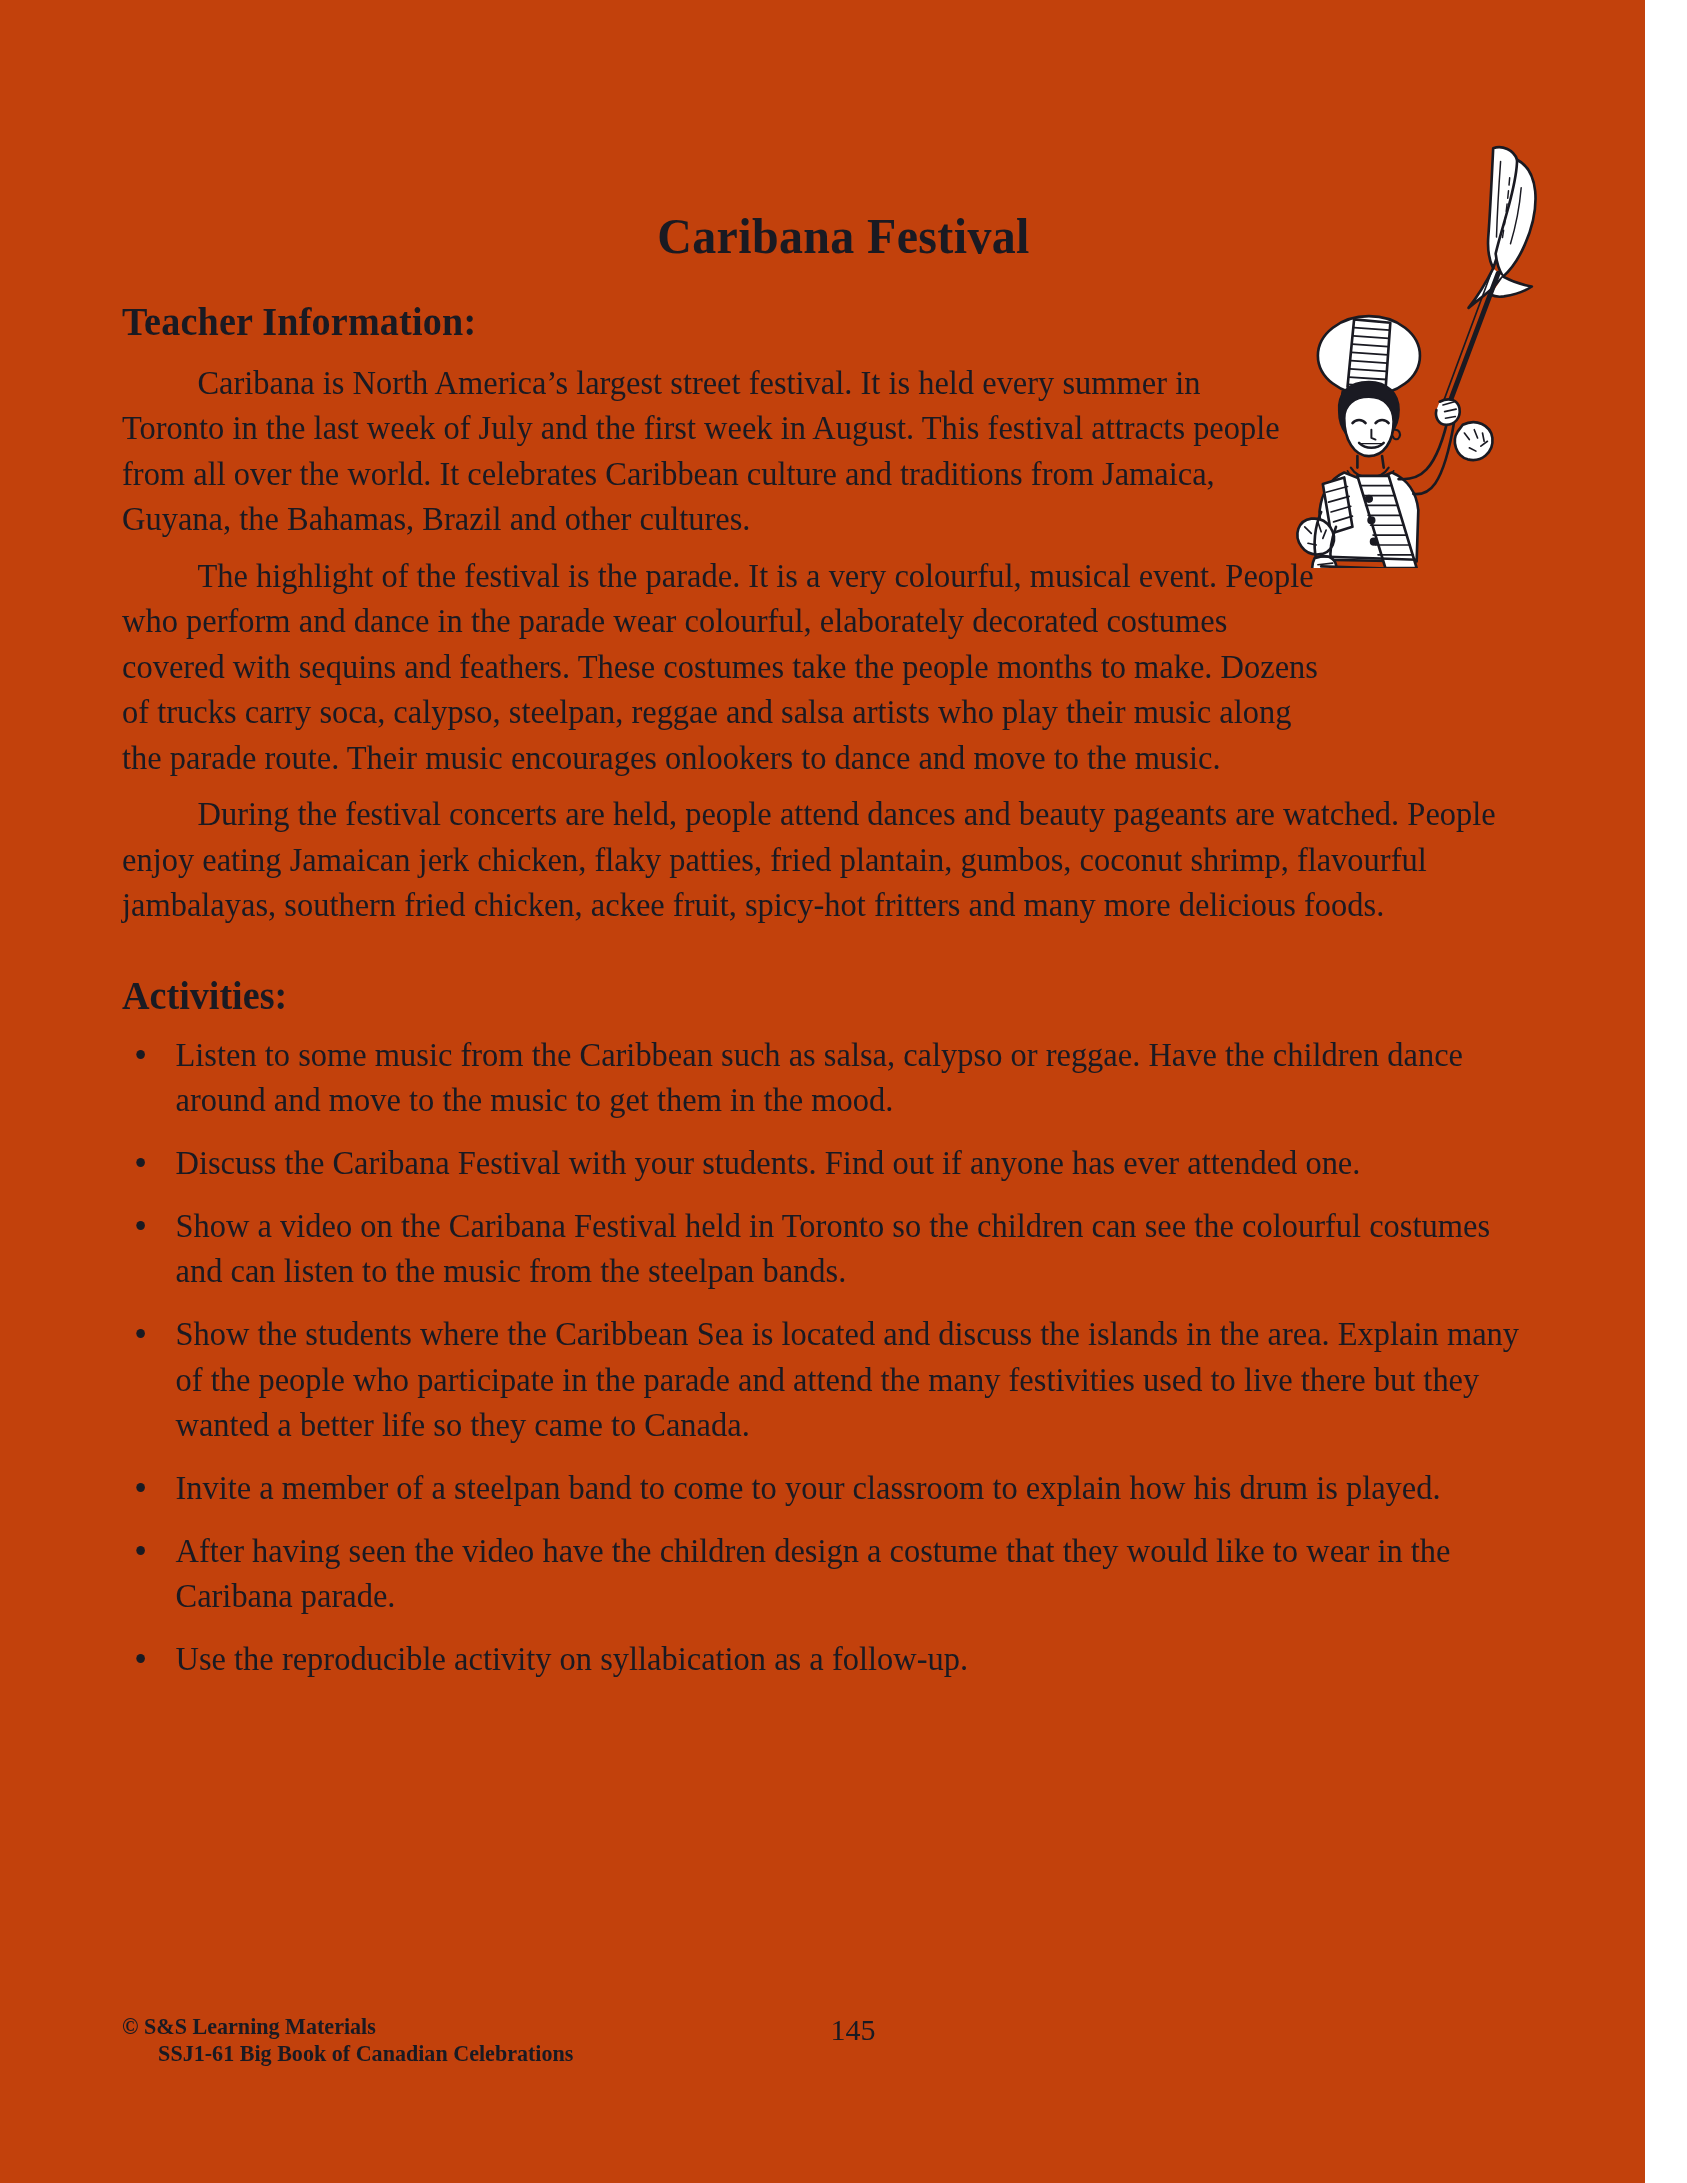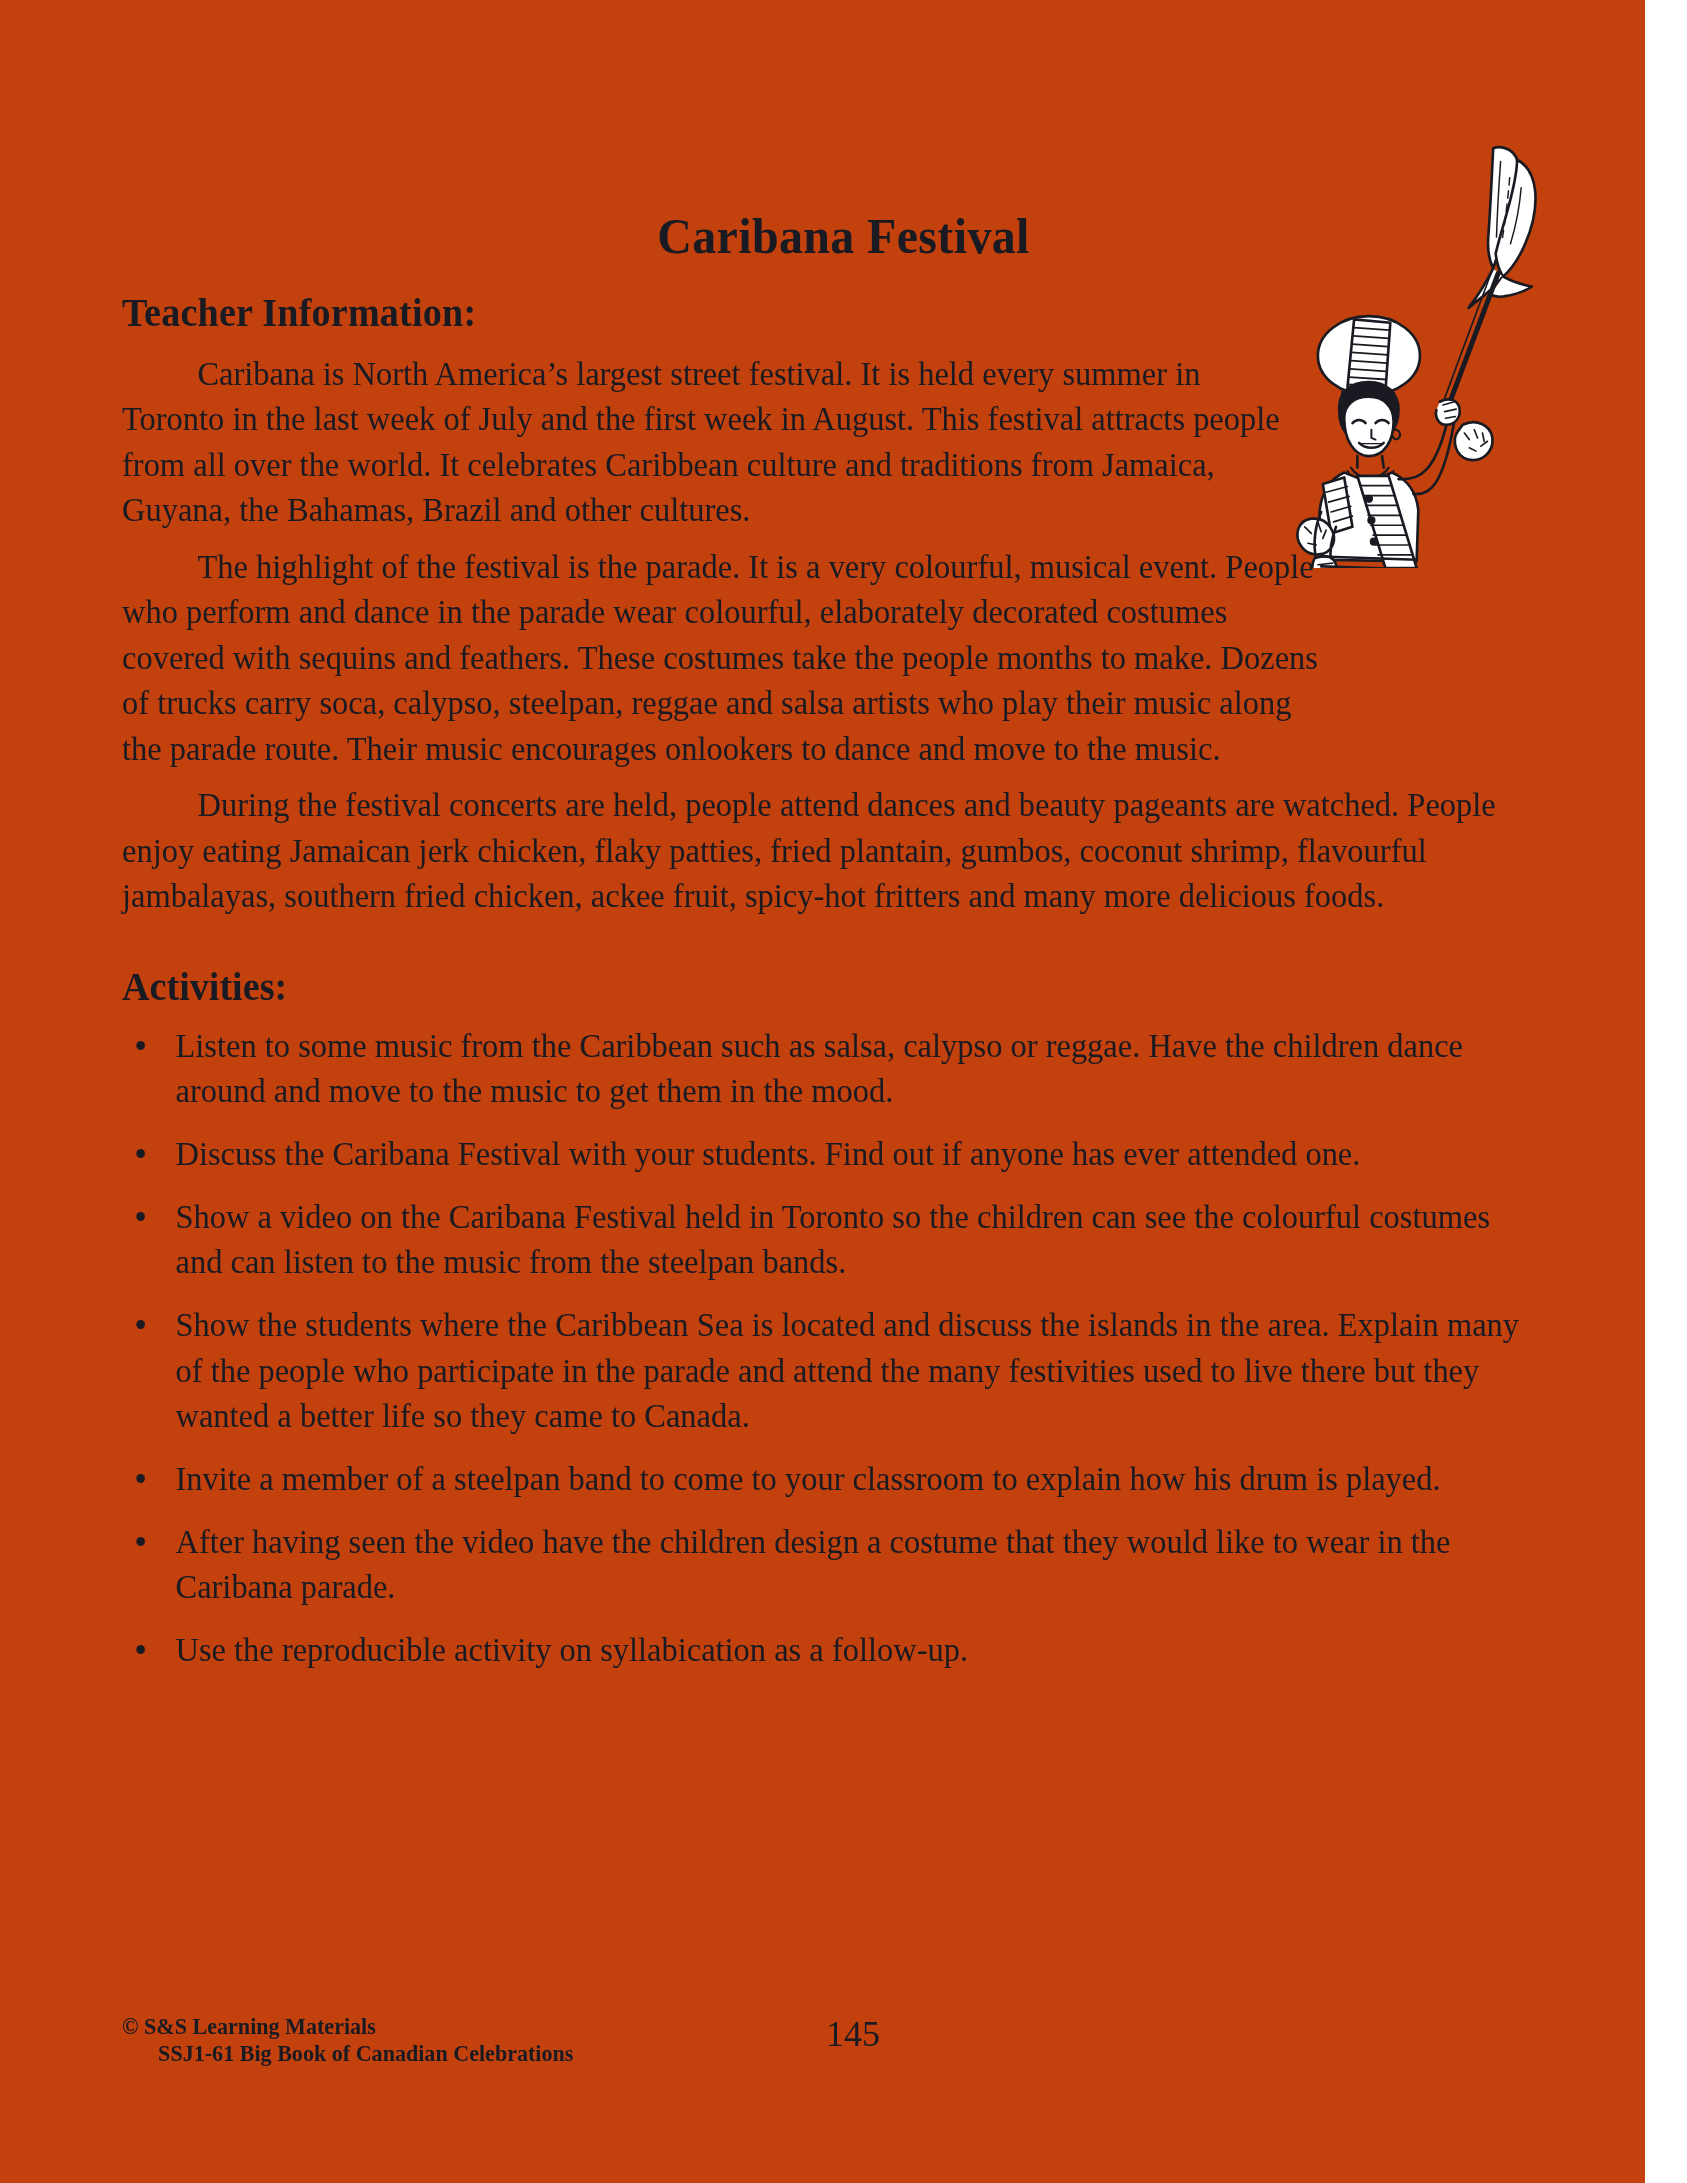--- a/index.html
+++ b/index.html
@@ -29,21 +29,21 @@
     font-weight: bold;
     letter-spacing: 0.4px;
     transform: scaleX(0.94);
     transform-origin: center top;
   }
 
   
   .content {
     position: absolute;
     left: 122px;
-    top: 288px;
+    top: 297px;
     width: 1442px;
   }
 
   .section-heading {
     font-size: 41px;
     font-weight: bold;
     margin: 0 0 15px 0;
     transform: scaleX(0.93);
     transform-origin: left center;
     letter-spacing: 0.2px;
@@ -119,21 +119,21 @@
     font-size: 24px;
     font-weight: bold;
     flex-direction: column;
   }
   .footer .left  { transform: scaleX(0.92); transform-origin: left center; white-space: nowrap; }
   .footer .right { transform: scaleX(0.92); transform-origin: right center; white-space: nowrap; }
   .footer .center {
     position: absolute;
     left: 12px; right: 0;
     text-align: center;
-    font-size: 36px;
+    font-size: 30px;
     font-weight: normal;
   }
 </style>
 </head>
 <body>
 
 <div class="page">
 
   <h1 class="doc-title">Caribana Festival</h1>
 

